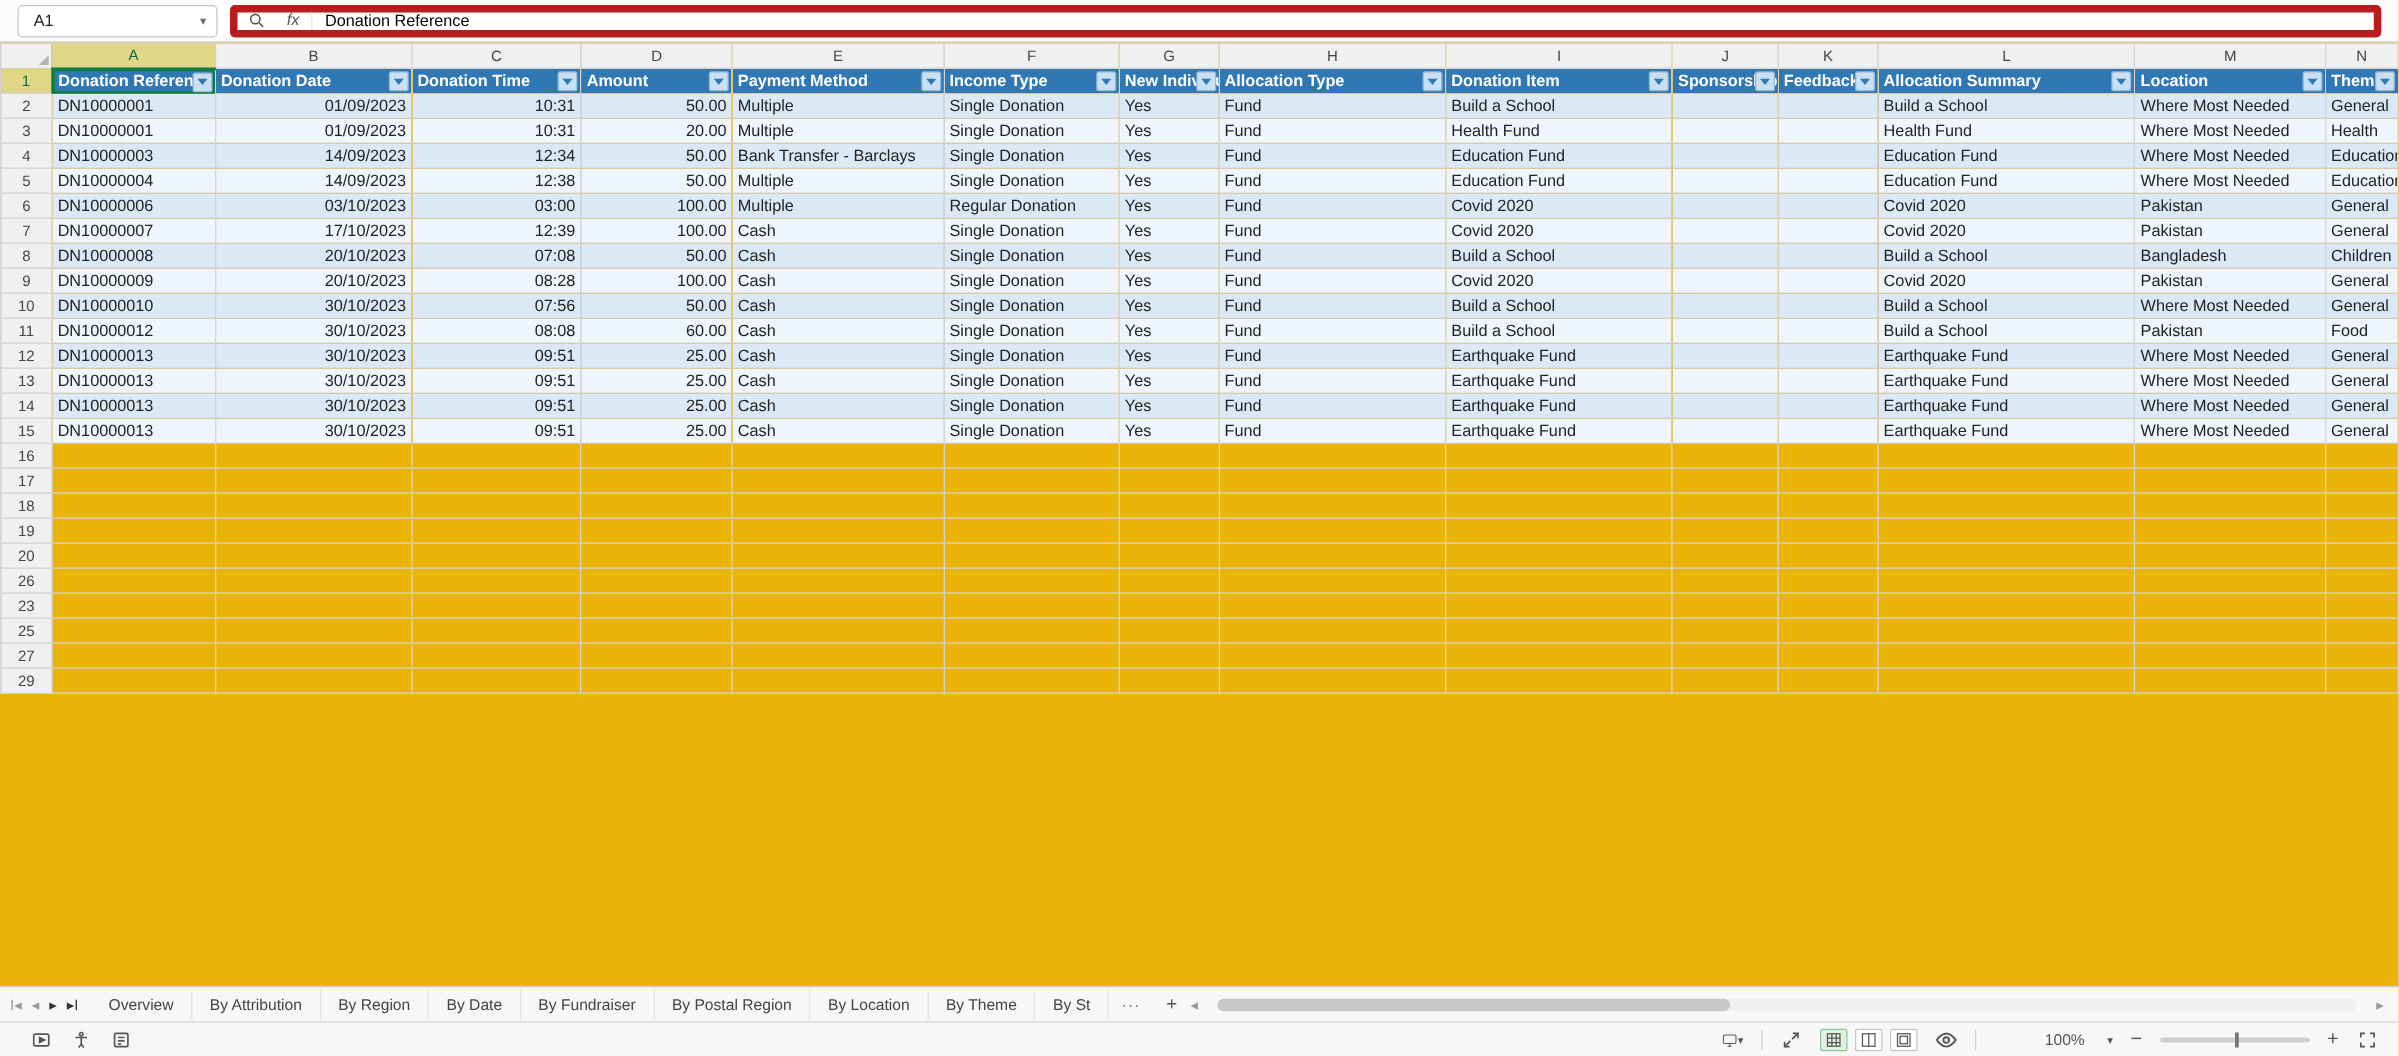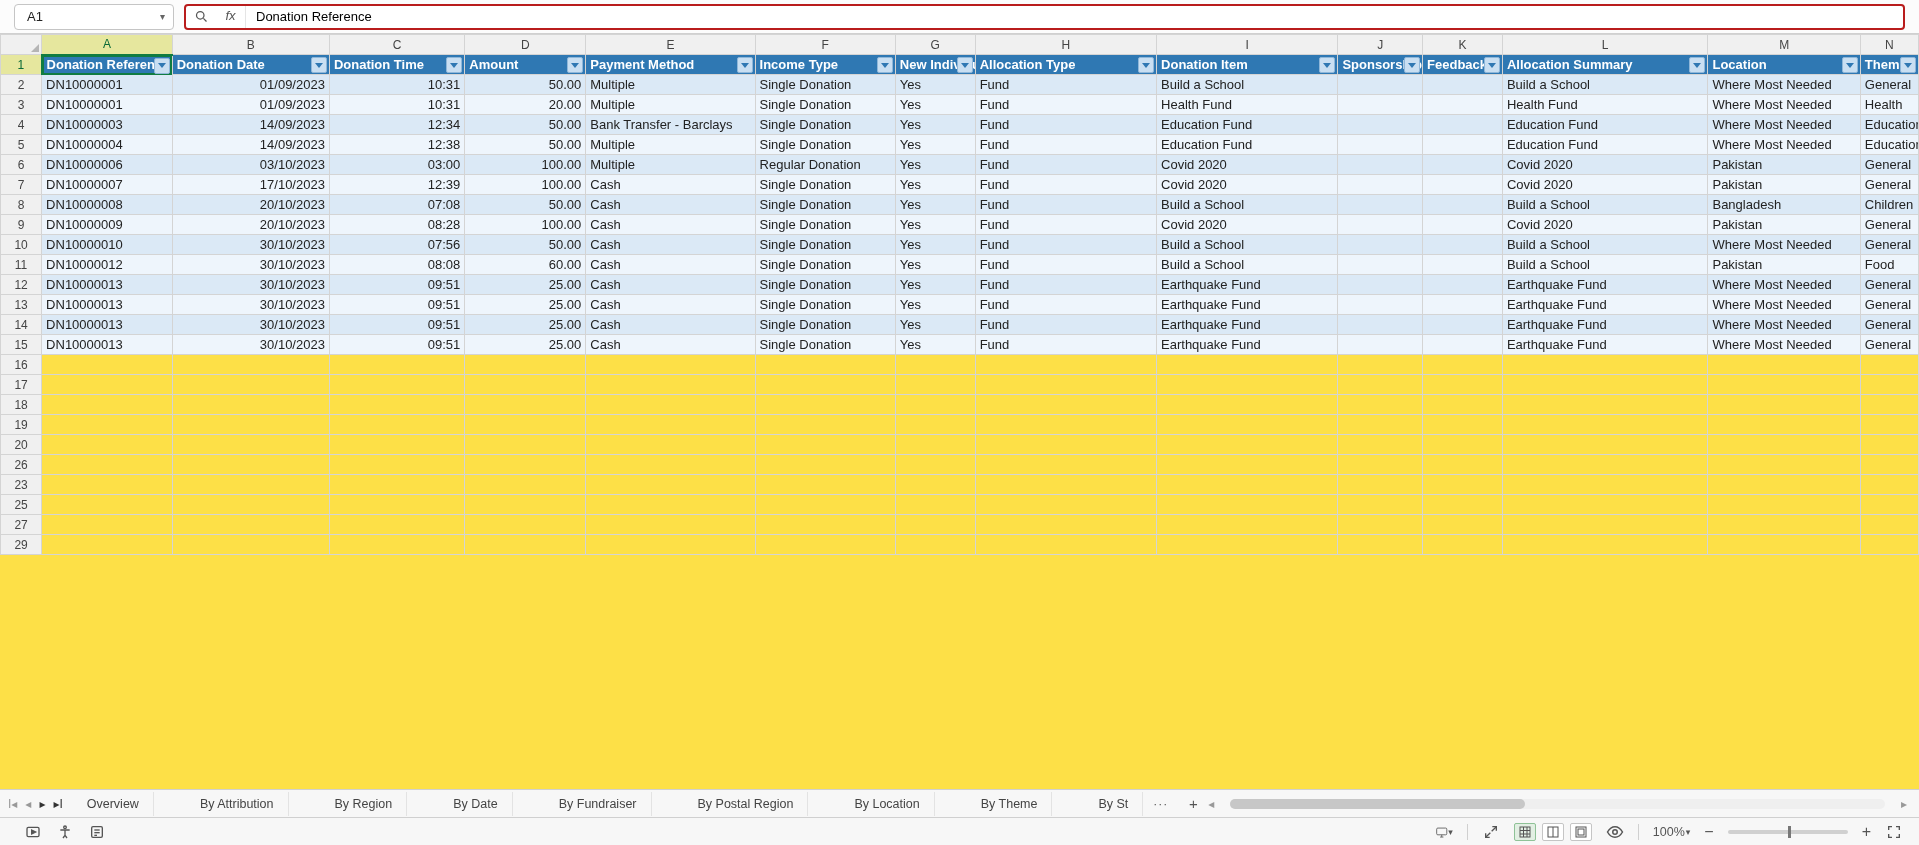--- a/index.html
+++ b/index.html
@@ -9,21 +9,21 @@
     background: #f5f5f5;
     color: #222;
     overflow: hidden;
     user-select: none;
   }
   .app {
     display: flex;
     flex-direction: column;
     height: 845px;
     width: 1919px;
-    background: #fde047;
+    background: #eab308;
   }
 
   
   .formula-row {
     display: flex;
     align-items: center;
     height: 34px;
     padding: 4px 14px 4px 14px;
     gap: 10px;
     border-bottom: 1px solid #d0d0d0;
@@ -40,21 +40,21 @@
     padding: 0 8px 0 12px;
     background: #fff;
     font-size: 13px;
   }
   .name-box .chev { color: #666; font-size: 10px; }
   .fx-group {
     display: flex;
     align-items: center;
     flex: 1;
     height: 26px;
-    border: 2px solid #b91c1c;
+    border: 6px solid #b91c1c;
     border-radius: 4px;
     background: #fff;
   }
   .fx-btn {
     display: flex;
     align-items: center;
     justify-content: center;
     width: 30px;
     height: 100%;
     color: #555;
@@ -239,21 +239,21 @@
     width: 120px; height: 4px;
     background: #d0d0d0;
     position: relative;
     border-radius: 2px;
   }
   .zoom-slider .knob {
     position: absolute; left: 50%; top: -4px;
     width: 3px; height: 12px;
     background: #777;
   }
-  .zoom-pct { font-size: 12.5px; display: flex; align-items: center; gap: 1px; }
+  .zoom-pct { font-size: 12.5px; display: flex; align-items: center; gap: 18px; margin-left: 41px; }
 </style>
 </head>
 <body>
 
 <div class="app">
 
   <div class="formula-row">
     <div class="name-box">
       <span>A1</span>
       <span class="chev">▾</span>
@@ -740,21 +740,21 @@
     </table>
   </div>
 
   <div class="sheet-bar">
     <div class="nav">
       <span>I◂</span>
       <span>◂</span>
       <span class="active">▸</span>
       <span class="active">▸I</span>
     </div>
-    <div id="tabs" style="display:flex;gap:32px;">
+    <div id="tabs" style="display:flex;">
         <div class="sheet-tab">Overview</div>
         <div class="sheet-tab">By Attribution</div>
         <div class="sheet-tab">By Region</div>
         <div class="sheet-tab">By Date</div>
         <div class="sheet-tab">By Fundraiser</div>
         <div class="sheet-tab">By Postal Region</div>
         <div class="sheet-tab">By Location</div>
         <div class="sheet-tab">By Theme</div>
         <div class="sheet-tab">By St</div>
       </div>

